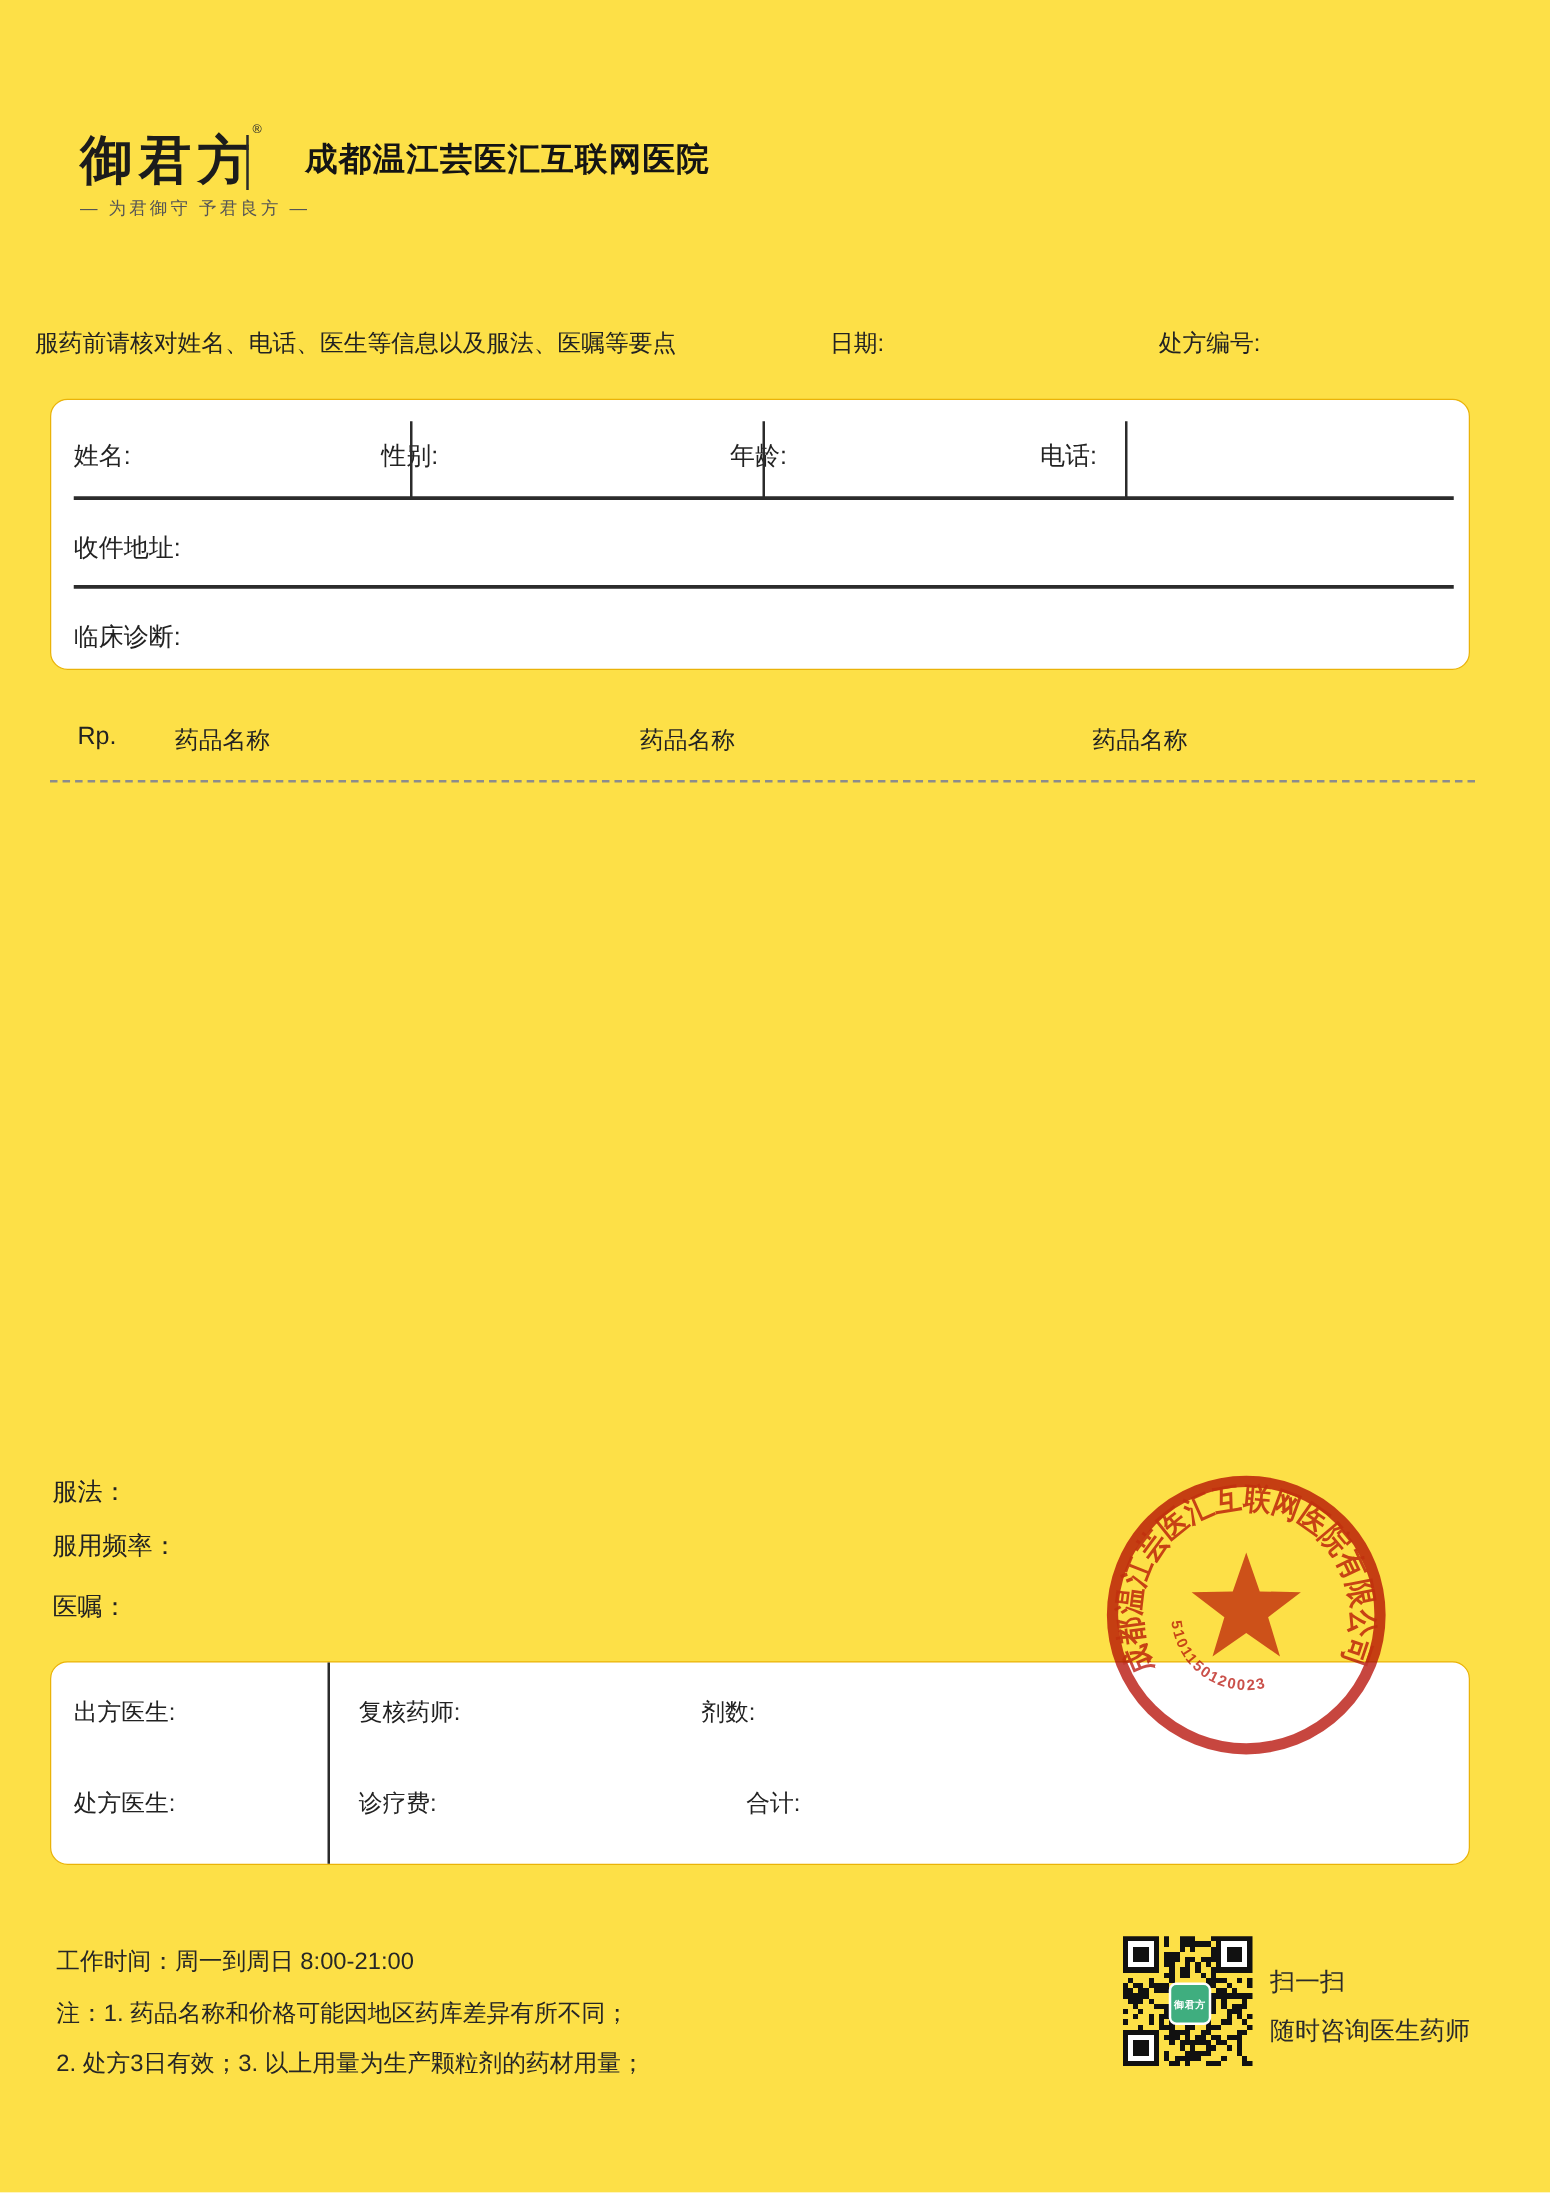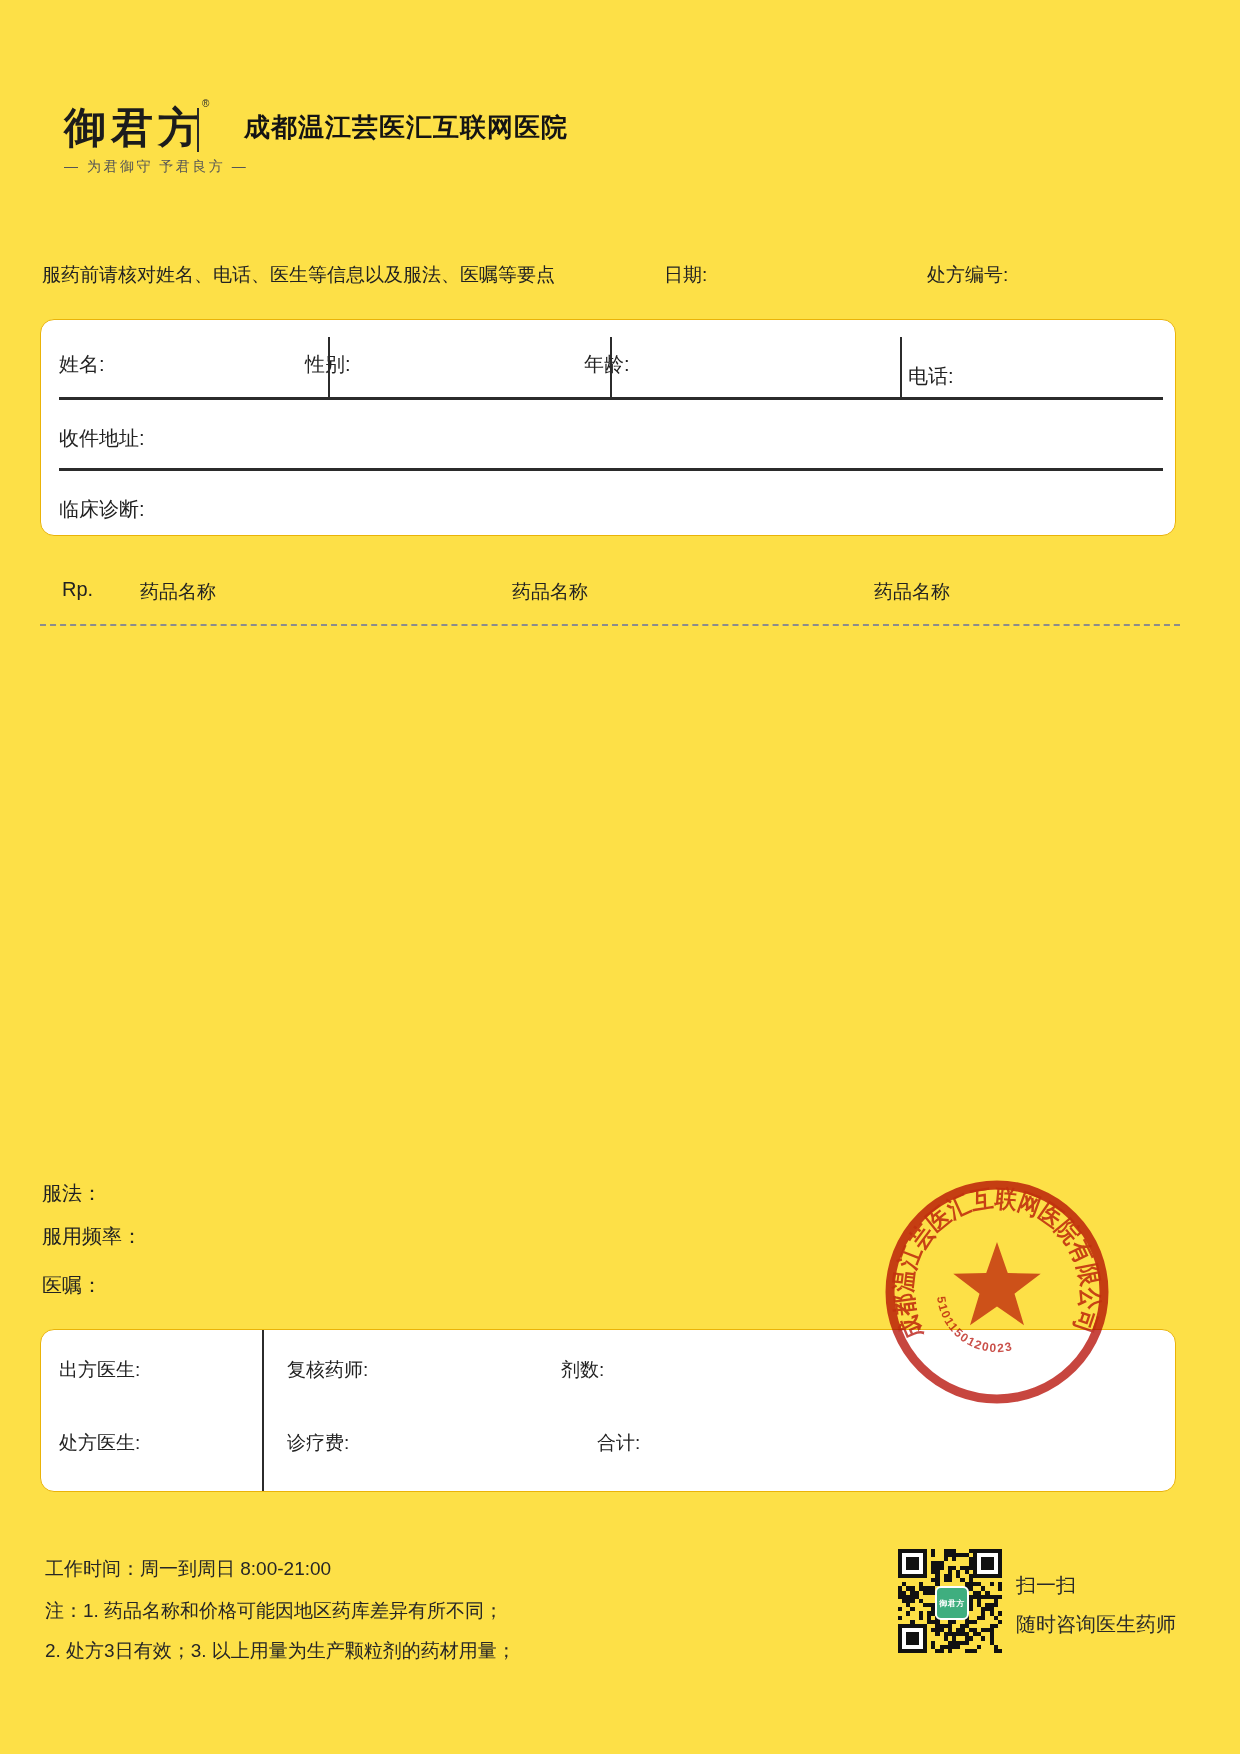--- a/index.html
+++ b/index.html
@@ -36,29 +36,29 @@
 <body>
 
 <div id="page">
 
   <div class="logo-text">御君方</div>
   <div class="logo-bar"></div>
   <div class="logo-reg">®</div>
   <div class="logo-tagline">— 为君御守  予君良方 —</div>
   <div class="hospital-title">成都温江芸医汇互联网医院</div>
 
-  <div class="lbl" style="left:42px;top:262px;">服药前请核对姓名、电话、医生等信息以及服法、医嘱等要点</div>
+  <div class="lbl" style="left:28px;top:262px;">服药前请核对姓名、电话、医生等信息以及服法、医嘱等要点</div>
   <div class="lbl" style="left:664px;top:262px;">日期:</div>
   <div class="lbl" style="left:927px;top:262px;">处方编号:</div>
 
   <div class="round-box patient-box">
     <div class="lbl" style="left:18px;top:31px;font-size:20px;">姓名:</div>
     <div class="lbl" style="left:264px;top:31px;font-size:20px;">性别:</div>
     <div class="lbl" style="left:543px;top:31px;font-size:20px;">年龄:</div>
-    <div class="lbl" style="left:867px;top:31px;font-size:20px;margin-top:12px;">电话:</div>
+    <div class="lbl" style="left:791px;top:31px;font-size:20px;">电话:</div>
     <div class="vline" style="left:287px;top:17px;height:62px;"></div>
     <div class="vline" style="left:569px;top:17px;height:62px;"></div>
     <div class="vline" style="left:859px;top:17px;height:62px;"></div>
     <div class="hline" style="left:18px;right:12px;top:77px;"></div>
     <div class="lbl" style="left:18px;top:105px;font-size:20px;">收件地址:</div>
     <div class="hline" style="left:18px;right:12px;top:148px;"></div>
     <div class="lbl" style="left:18px;top:176px;font-size:20px;">临床诊断:</div>
   </div>
 
   <div class="lbl" style="left:62px;top:578px;font-size:20px;">Rp.</div>

